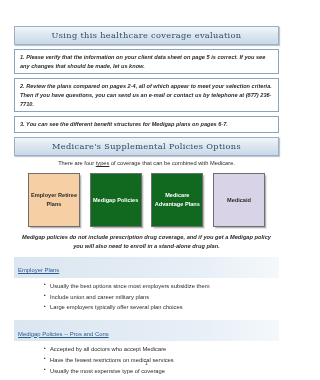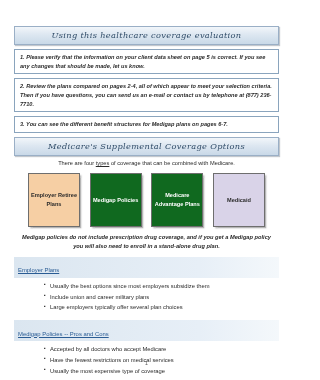--- a/index.html
+++ b/index.html
@@ -27,21 +27,20 @@
   .banner {
     border: 1px solid #9aafc6;
     background: linear-gradient(to bottom, #f2f6fa 0%, #dde7f1 45%, #c9d9e8 100%);
     text-align: center;
     padding: 4px 4px 4px 4px;
     margin-bottom: 4px;
     box-shadow: 1px 1px 1px rgba(120,130,145,0.45);
   }
   .banner-text {
     font-family: "DejaVu Serif", serif;
-    font-style: italic;
     font-size: 8.2px;
     letter-spacing: 0.35px;
     color: #2e4a66;
     line-height: 1.1;
   }
 
   
   .inst-box {
     border: 1px solid #8aa4bd;
     padding: 3px 4px 3px 5px;
@@ -163,21 +162,21 @@
     <p class="inst-text">1. Please verify that the information on your client data sheet on page 5 is correct. If you see any changes that should be made, let us know.</p>
   </div>
   <div class="inst-box">
     <p class="inst-text">2. Review the plans compared on pages 2-4, all of which appear to meet your selection criteria.  Then if you have questions, you can send us an e-mail or contact us by telephone at (877) 236-7710.</p>
   </div>
   <div class="inst-box">
     <p class="inst-text">3. You can see the different benefit structures for Medigap plans on pages 6-7.</p>
   </div>
 
   <div class="banner">
-    <div class="banner-text">Medicare's Supplemental Coverage Options</div>
+    <div class="banner-text">Medicare's Supplemental Policies Options</div>
   </div>
 
   <div class="intro-line">
     <span>There are four </span><u>types</u><span> of coverage that can be combined with Medicare.</span>
   </div>
 
   <div class="boxes-row">
     <div class="cov-box" style="background: rgb(246, 207, 164); color: rgb(43, 43, 43);">
       <span class="cov-label">Employer Retiree Plans</span>
     </div>

